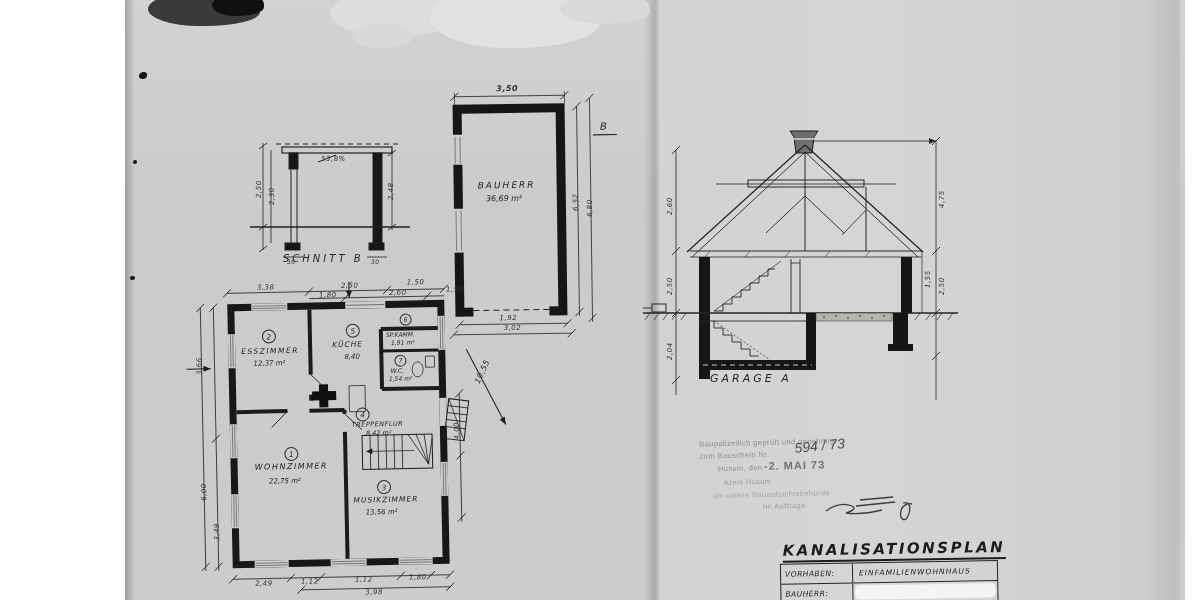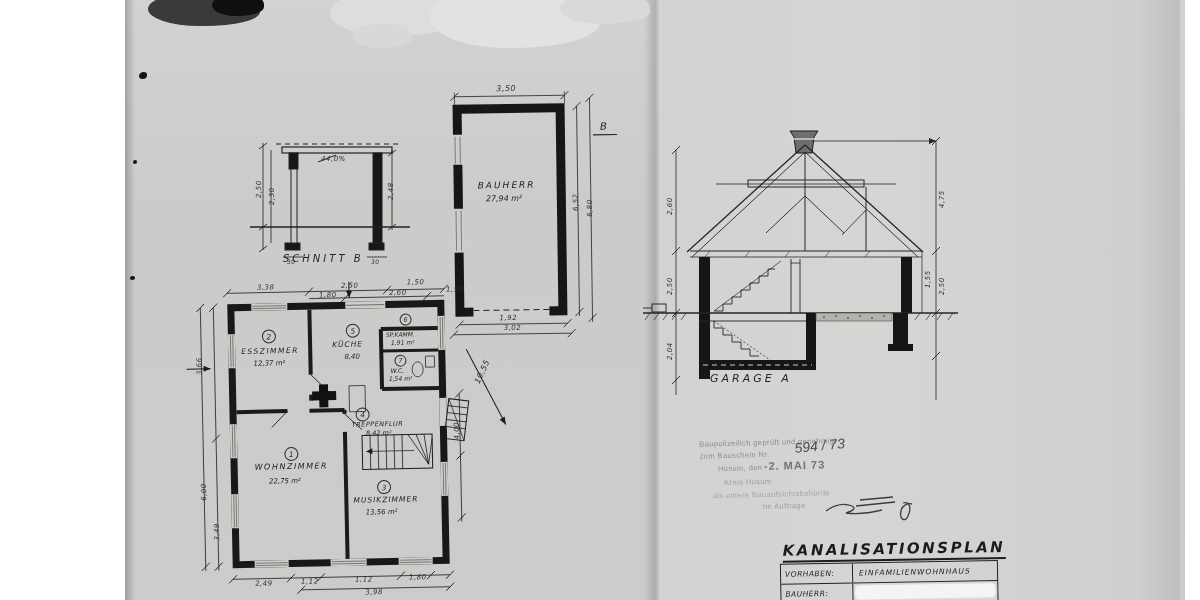--- a/index.html
+++ b/index.html
@@ -325,32 +325,32 @@
     <g stroke="#3d3d3b" fill="none" stroke-width="1.3">
       <path d="M826,511 q14,-10 26,-5 q6,3 -6,7 q16,2 36,-3"></path>
       <line x1="860" y1="500" x2="893" y2="497"></line>
       <line x1="856" y1="506" x2="895" y2="502"></line>
       <path d="M903,503 c6,-2 9,4 5,13 c-3,7 -9,3 -7,-5 c1,-6 7,-8 11,-7"></path>
     </g>
   </svg>
 
   <div class="wrap">
     <span class="hw sec-label" style="left:283px;top:253px;">SCHNITT B</span>
-    <span class="lbl" style="left:321px;top:155px;">44,0%</span>
+    <span class="lbl" style="left:321px;top:155px;">53,8%</span>
     <span class="lbl v" style="left:255px;top:198px;">2,50</span>
     <span class="lbl v" style="left:268px;top:205px;">2,30</span>
     <span class="lbl v" style="left:387px;top:200px;">2,48</span>
     <span class="lbl" style="left:287px;top:258px;font-size:6px;">30</span>
     <span class="lbl" style="left:371px;top:258px;font-size:6px;">30</span>
   </div>
 
   <div class="wrap" style="transform:rotate(-0.8deg);transform-origin:510px 210px;">
     <span class="hw" style="left:478px;top:180px;font-size:9px;letter-spacing:2px;">BAUHERR</span>
-    <span class="hw" style="left:486px;top:194px;font-size:8px;">27,94 m²</span>
-    <span class="lbl" style="left:498px;top:84px;font-size:8px;">3,50</span>
+    <span class="hw" style="left:486px;top:194px;font-size:8px;">36,69 m²</span>
+    <span class="lbl" style="left:498px;top:84px;font-size:8px;font-weight:bold;">3,50</span>
     <span class="lbl v" style="left:572px;top:212px;">6,52</span>
     <span class="lbl v" style="left:586px;top:218px;">6,80</span>
     <span class="lbl" style="left:498px;top:314px;">1,92</span>
     <span class="lbl" style="left:502px;top:324px;">3,02</span>
     <span class="hw" style="left:601px;top:122px;font-size:10px;">B</span>
   </div>
 
   <div class="wrap" style="transform:rotate(-1.2deg);transform-origin:340px 435px;">
 
     <span class="circ" style="left:264px;top:328px;">2</span>

